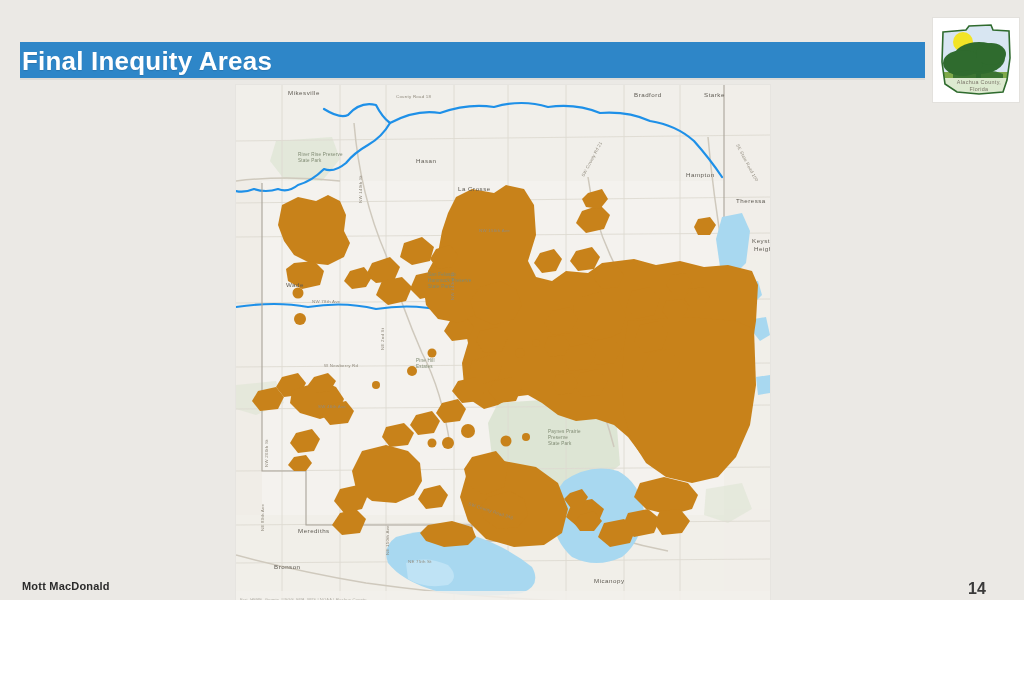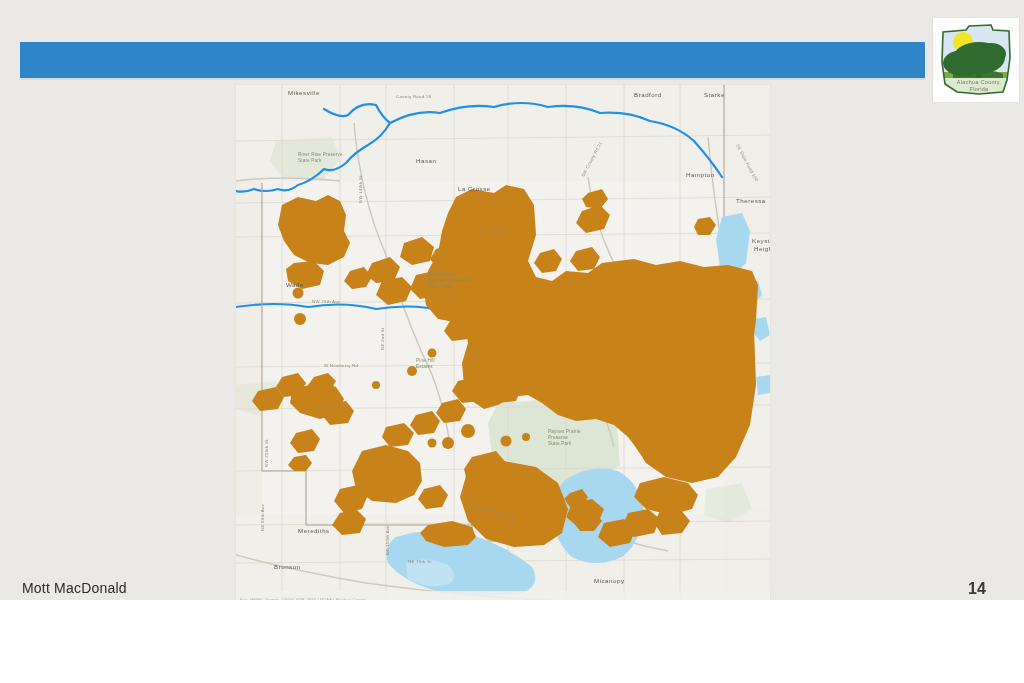--- a/index.html
+++ b/index.html
@@ -58,23 +58,23 @@
     background: #ffffff;
     border: 1px solid #e3e1dd;
   }
   #logo-svg { display: block; width: 86px; height: 84px; }
 
   
   #footer-brand {
     position: absolute;
     left: 22px;
     top: 580px;
-    font-size: 14px;
+    font-size: 11px;
     color: #2b2b2b;
-    font-weight: normal;
+    font-weight: bold;
     letter-spacing: 0.2px;
   }
   #page-number {
     position: absolute;
     left: 968px;
     top: 580px;
     font-size: 16px;
     color: #3a3a3a;
     font-weight: bold;
   }
@@ -118,20 +118,21 @@
     font-size: 4.2px;
     letter-spacing: 0.1px;
   }
 </style>
 </head>
 <body>
 
 <div id="slide">
 
   <div id="title-banner"></div>
+  <div id="title-text">Final Inequity Areas</div>
 
   <div id="logo-box">
     <svg id="logo-svg" viewBox="0 0 86 84">
       <defs>
         <clipPath id="countyclip">
           <path d="M10,14 L33,12 L36,8 L58,7 L60,12 L76,13 L77,40 L74,62 L70,74 L46,76 L24,74 L12,66 L9,44 Z"></path>
         </clipPath>
       </defs>
       <g clip-path="url(#countyclip)">
         <rect x="0" y="0" width="86" height="84" fill="#D8E6F2"></rect>

